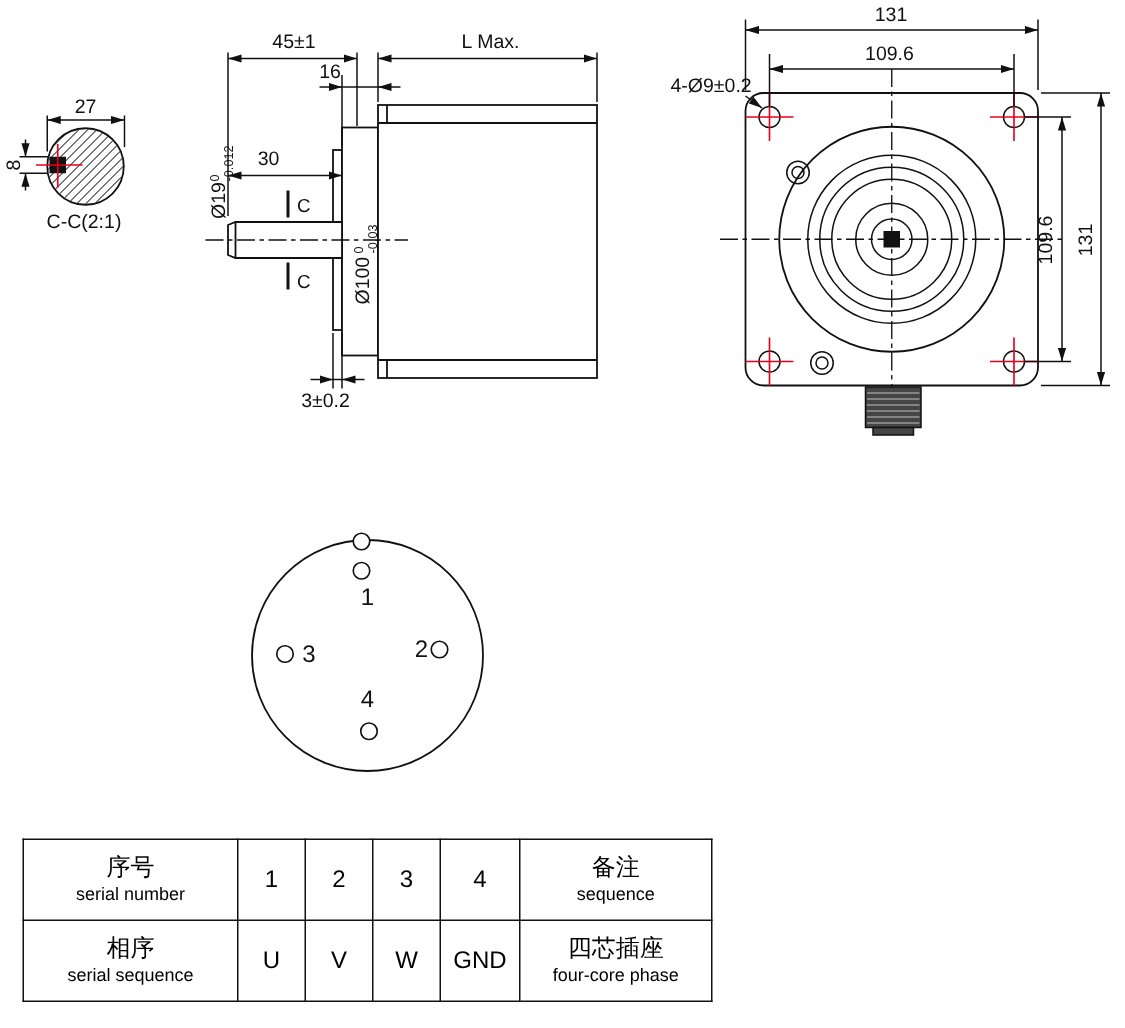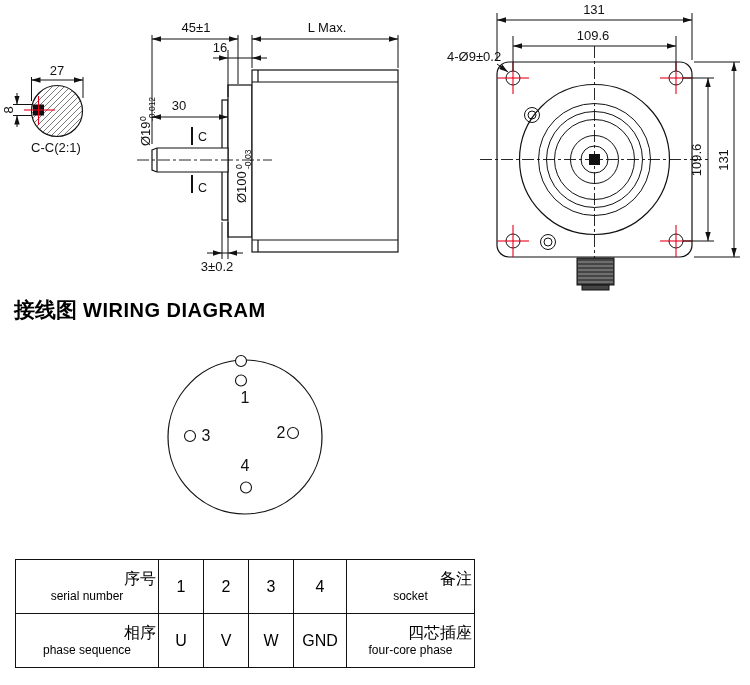--- a/index.html
+++ b/index.html
@@ -25,21 +25,21 @@
   .seclab{ font-size:13px; }
   .cmark { font-size:12.5px; }
   .pin   { font-size:16px; }
 
   .heading { position:absolute; left:14px; top:296px; color:#000; font-weight:bold; white-space:nowrap; }
   .heading .cn { font-size:21px; }
   .heading .en { font-size:20px; margin-left:6px; letter-spacing:0.5px; }
 
   .wtable { position:absolute; left:15px; top:559px; border-collapse:collapse; table-layout:fixed; background:#fff; }
   .wtable td { border:1.5px solid #111; text-align:center; vertical-align:middle; height:54px; font-size:16px; color:#000; padding:2px; }
-  .wtable .cn { font-size:16px; line-height:1.25;text-align:right; }
+  .wtable .cn { font-size:16px; line-height:1.25; }
   .wtable .en { font-size:12px; line-height:1.25; }
 </style>
 </head>
 <body>
 
 <div class="page">
 
 <svg class="drawing" width="750" height="685" viewBox="0 0 750 685">
   <defs>
     <marker id="arr" viewBox="0 0 10 6" refX="10" refY="3" markerWidth="9" markerHeight="5.4" markerUnits="userSpaceOnUse" orient="auto-start-reverse">
@@ -228,23 +228,20 @@
     <circle class="wh" cx="293" cy="433" r="5.5" style="stroke-width:1.1"></circle>
     <circle class="wh" cx="190" cy="436" r="5.5" style="stroke-width:1.1"></circle>
     <circle class="wh" cx="246" cy="487.5" r="5.5" style="stroke-width:1.1"></circle>
     <text class="pin" x="245" y="403" text-anchor="middle">1</text>
     <text class="pin" x="281" y="438" text-anchor="middle">2</text>
     <text class="pin" x="206" y="441" text-anchor="middle">3</text>
     <text class="pin" x="245" y="471" text-anchor="middle">4</text>
   </g>
 </svg>
 
-<div class="heading">
-  <span class="cn">接线图</span><span class="en">WIRING DIAGRAM</span>
-</div>
 
 <table class="wtable">
   <colgroup>
     <col style="width:143px">
         <col style="width:45px">
         <col style="width:45px">
         <col style="width:45px">
         <col style="width:53px">
         <col style="width:128px">
   </colgroup>
@@ -253,27 +250,27 @@
       <td>
         <div class="cn">序号</div>
         <div class="en">serial number</div>
       </td>
       <td>1</td>
       <td>2</td>
       <td>3</td>
       <td>4</td>
       <td>
         <div class="cn">备注</div>
-        <div class="en">socket</div>
+        <div class="en">sequence</div>
       </td>
     </tr>
     <tr>
       <td>
         <div class="cn">相序</div>
-        <div class="en">phase sequence</div>
+        <div class="en">serial sequence</div>
       </td>
       <td>U</td>
       <td>V</td>
       <td>W</td>
       <td>GND</td>
       <td>
         <div class="cn">四芯插座</div>
         <div class="en">four-core phase</div>
       </td>
     </tr>

